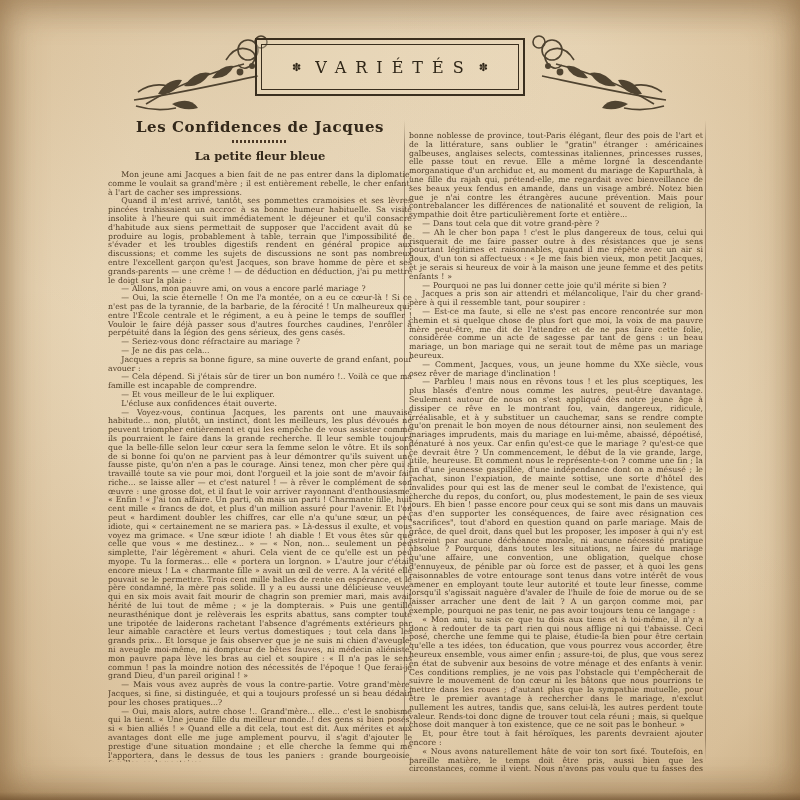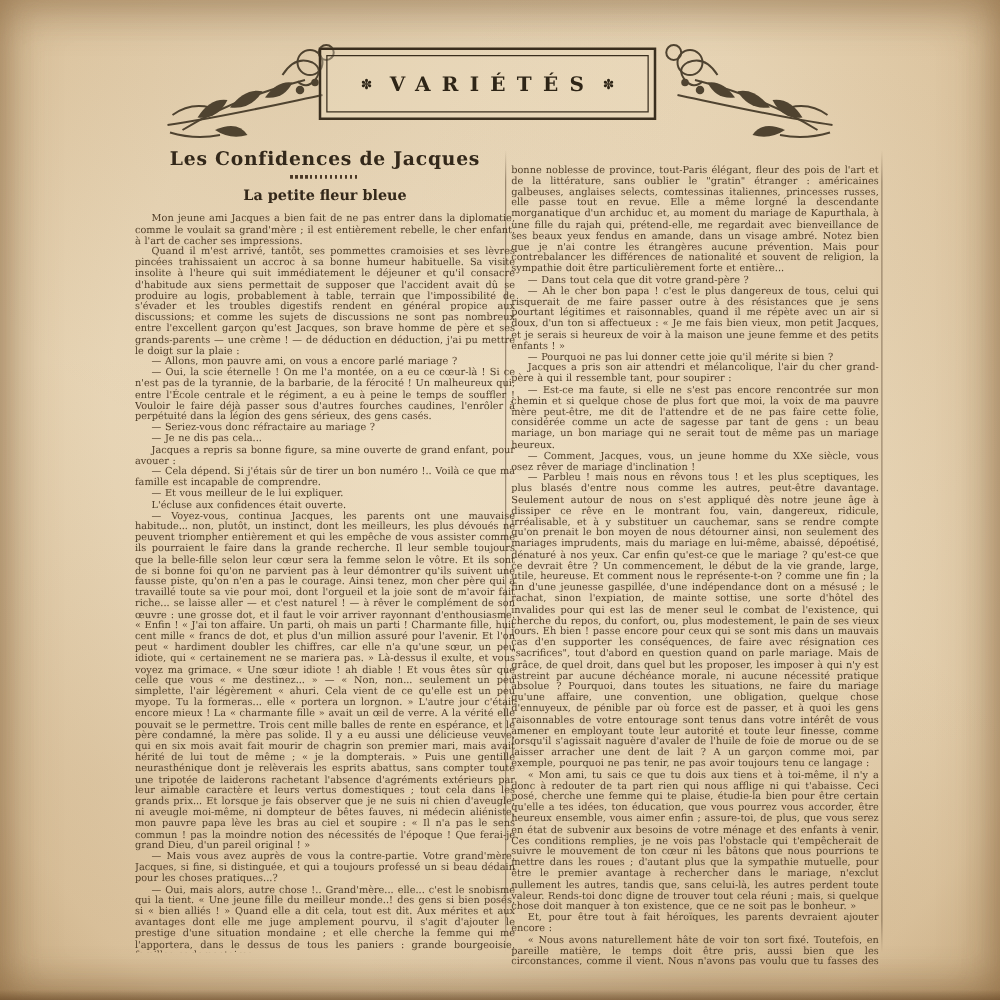--- a/index.html
+++ b/index.html
@@ -22,21 +22,21 @@
     background:linear-gradient(to bottom, rgba(90,60,30,0), rgba(85,55,25,.45));}
 
   
   .banner{position:absolute;left:128px;top:20px;width:544px;height:100px;}
   .banner svg{position:absolute;inset:0;}
   .banner-box{position:absolute;left:127px;top:18px;width:266px;height:54px;
     border:2px solid #3a2f1f;background:rgba(238,223,196,.35);}
   .banner-box-inner{position:absolute;inset:4px;border:1px solid #3a2f1f;}
   .banner-title{position:absolute;inset:0;display:flex;align-items:center;justify-content:center;color:#2e2517;}
   .banner-title .flower{font-size:11px;line-height:1;}
-  .banner-title .t{font-size:16px;font-weight:bold;letter-spacing:9px;margin:0 6px 0 14px;}
+  .banner-title .t{font-size:16px;font-weight:normal;letter-spacing:9px;margin:0 6px 0 14px;}
 
   
   .col{position:absolute;overflow:hidden;color:#4e3c27;}
   .col-left{left:108px;top:118px;width:304px;height:644px;}
   .col-right{left:409px;top:132px;width:294px;height:640px;}
   .article-title{font-size:15px;font-weight:bold;text-align:center;letter-spacing:.6px;color:#33281a;margin:0;}
   .title-rule{width:56px;height:3px;margin:4px auto 6px;
     background:repeating-linear-gradient(90deg,#4a3826 0 2px, rgba(74,56,38,0) 2px 4px);}
   .article-subtitle{font-size:11.5px;font-weight:bold;text-align:center;margin:2px 0 8px;color:#33281a;}
   .para{font-size:7.8px;line-height:8.8px;text-align:justify;text-indent:1.7em;margin:0;

